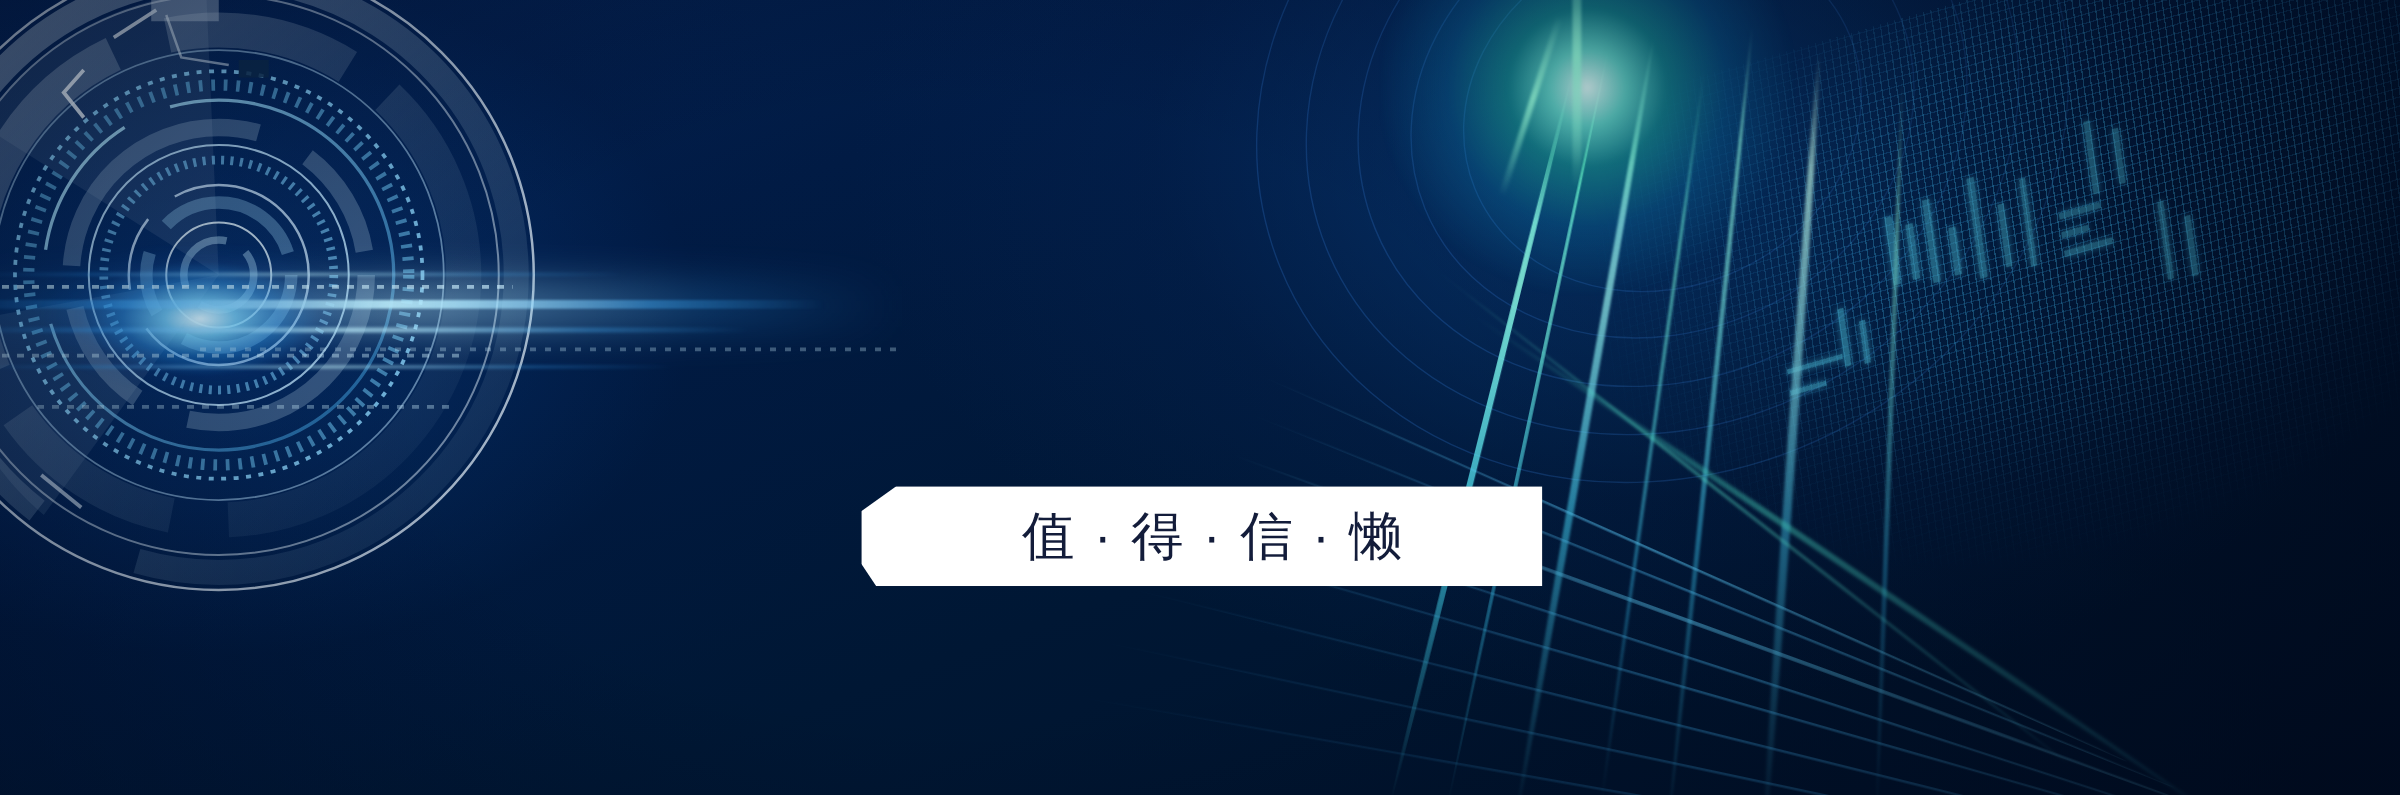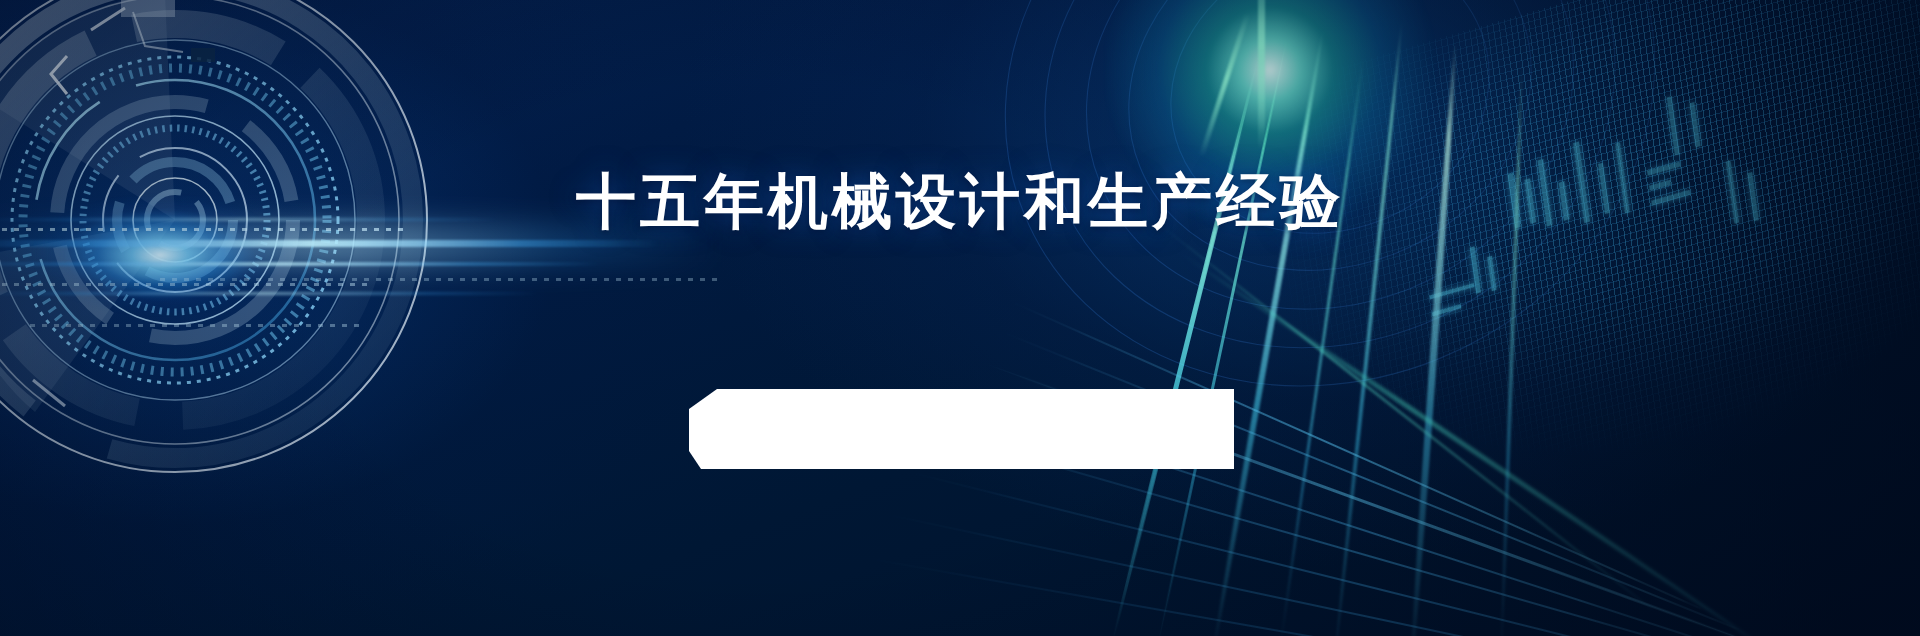--- a/index.html
+++ b/index.html
@@ -305,17 +305,17 @@
   <div class="streak" style="left:-20px;top:218px;width:520px;height:3px;filter:blur(1.4px);opacity:0.55;"></div>
   <div class="streak" style="left:-60px;top:228px;width:780px;height:34px;filter:blur(16px);opacity:0.55;"></div>
 
   <div class="dotline" style="left:-10px;top:228px;width:420px;"></div>
   <div class="dotline" style="left:-10px;top:283px;width:380px;opacity:0.5;"></div>
   <div class="dotline" style="left:30px;top:324px;width:330px;opacity:0.42;"></div>
   <div class="dotline" style="left:160px;top:278px;width:560px;opacity:0.35;"></div>
 
   <div class="bg-vign"></div>
 
-  <div class="headline">十五年机械设计和生产经验</div>
 
   <div class="tagline-box"></div>
+  <div class="tagline-text">值 · 得 · 信 · 懒</div>
 
 </div>
 
 </body></html>

